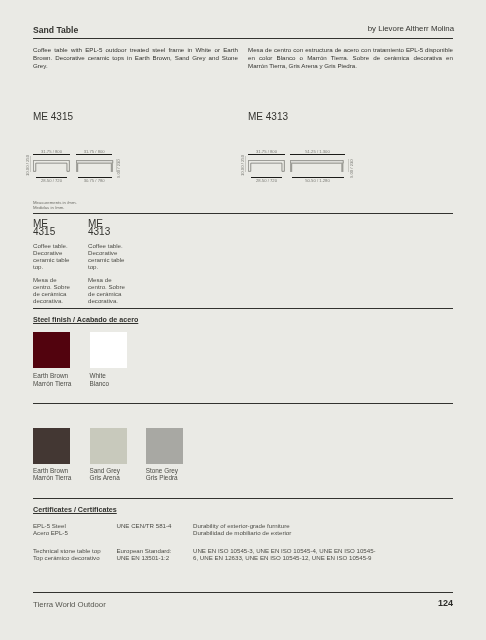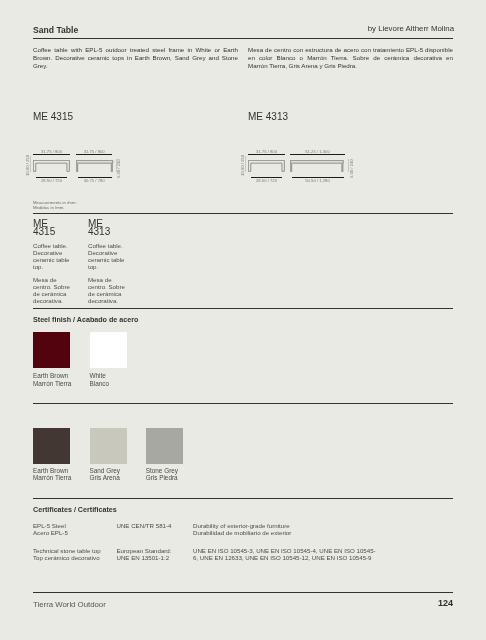--- a/index.html
+++ b/index.html
@@ -11,21 +11,21 @@
   .page{position:absolute;left:0;top:0;width:486px;height:640px;}
   .rule{position:absolute;left:33px;width:420px;height:1px;background:#33332f;}
   .hdr-title{position:absolute;left:33px;top:24.5px;font-size:8.6px;font-weight:bold;letter-spacing:0;line-height:10px;}
   .hdr-designer{position:absolute;right:32px;top:24px;font-size:7.85px;text-align:right;line-height:10px;}
   .col-l{position:absolute;left:33px;width:205px;}
   .col-r{position:absolute;left:248px;width:205px;}
   .body-txt{font-size:6.2px;line-height:7.8px;}
   .jline{text-align:justify;text-align-last:justify;}
   .jline.last{text-align-last:left;}
   .code{font-size:10px;font-weight:normal;letter-spacing:0;line-height:8px;}
-  .sect-h{font-size:7.15px;font-weight:bold;line-height:8px;}
+  .sect-h{font-size:7.15px;font-weight:bold;line-height:8px;text-decoration:underline;}
   .small{font-size:6.15px;line-height:7px;color:#4c4c46;}
   .swatch{position:absolute;width:37px;height:36.5px;}
   .swlabel{position:absolute;font-size:6.4px;line-height:7.5px;color:#4c4c46;white-space:nowrap;}
   .dwg{position:absolute;}
   .measnote{font-size:4.3px;line-height:5.4px;color:#6d6d67;white-space:nowrap;}
   .dimtxt{position:absolute;font-size:4.2px;line-height:5px;text-align:center;color:#7c7c76;letter-spacing:0;white-space:nowrap;}
   .dimline{position:absolute;height:1.2px;background:#1c1c19;}
   .tbl{position:absolute;}
   .vlabel{position:absolute;font-size:4.2px;line-height:5px;color:#7c7c76;white-space:nowrap;transform-origin:0 0;}
   .vlabel-l{left:2.9px;top:31.6px;transform:rotate(-90deg);}

